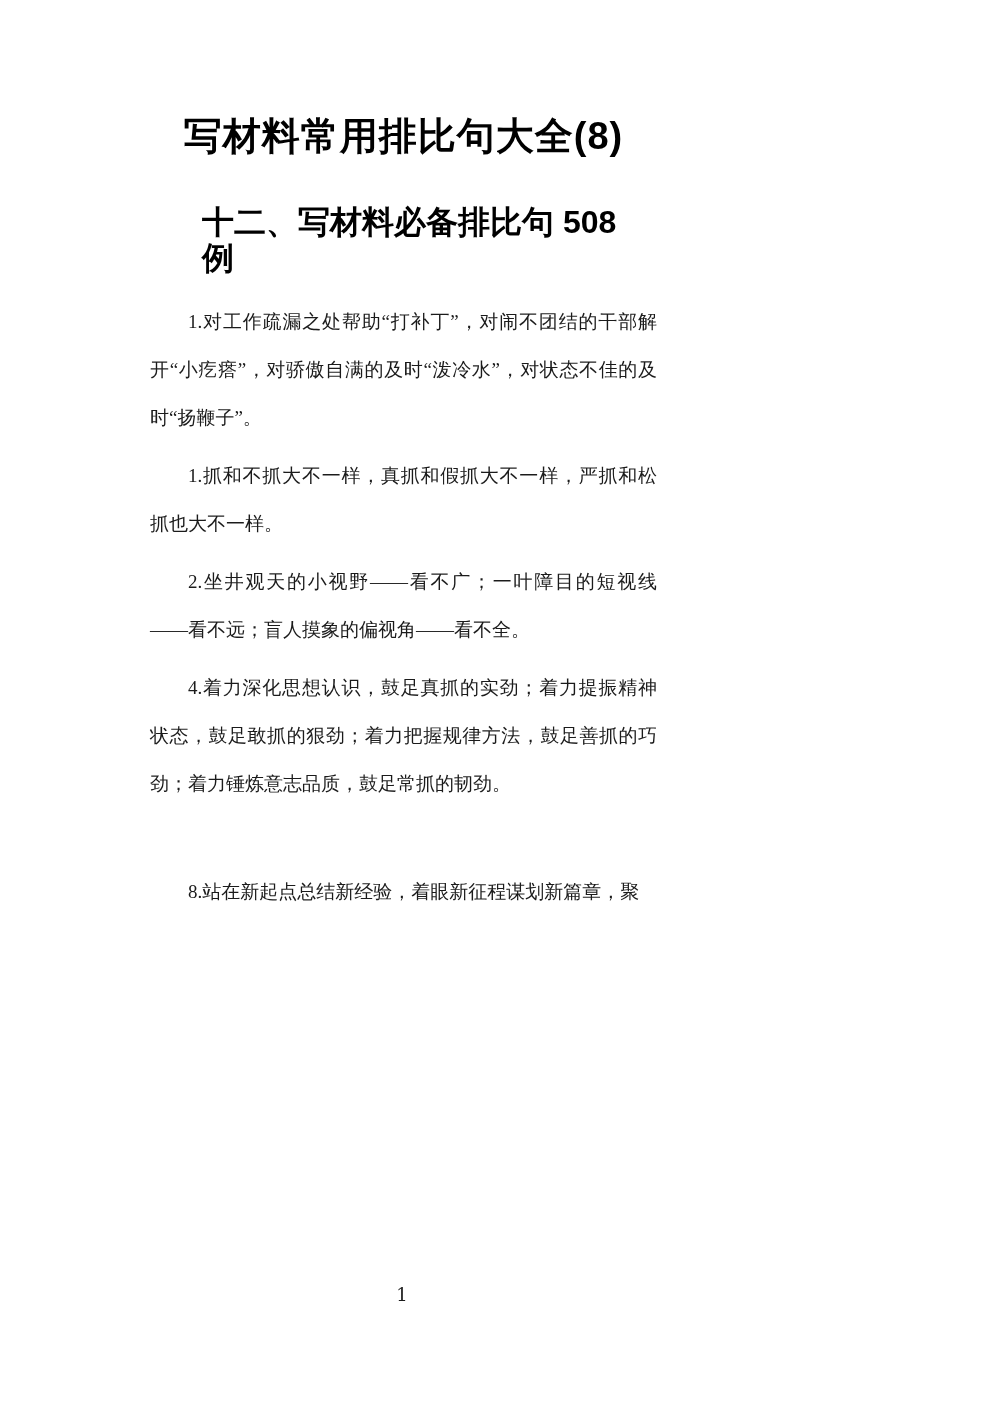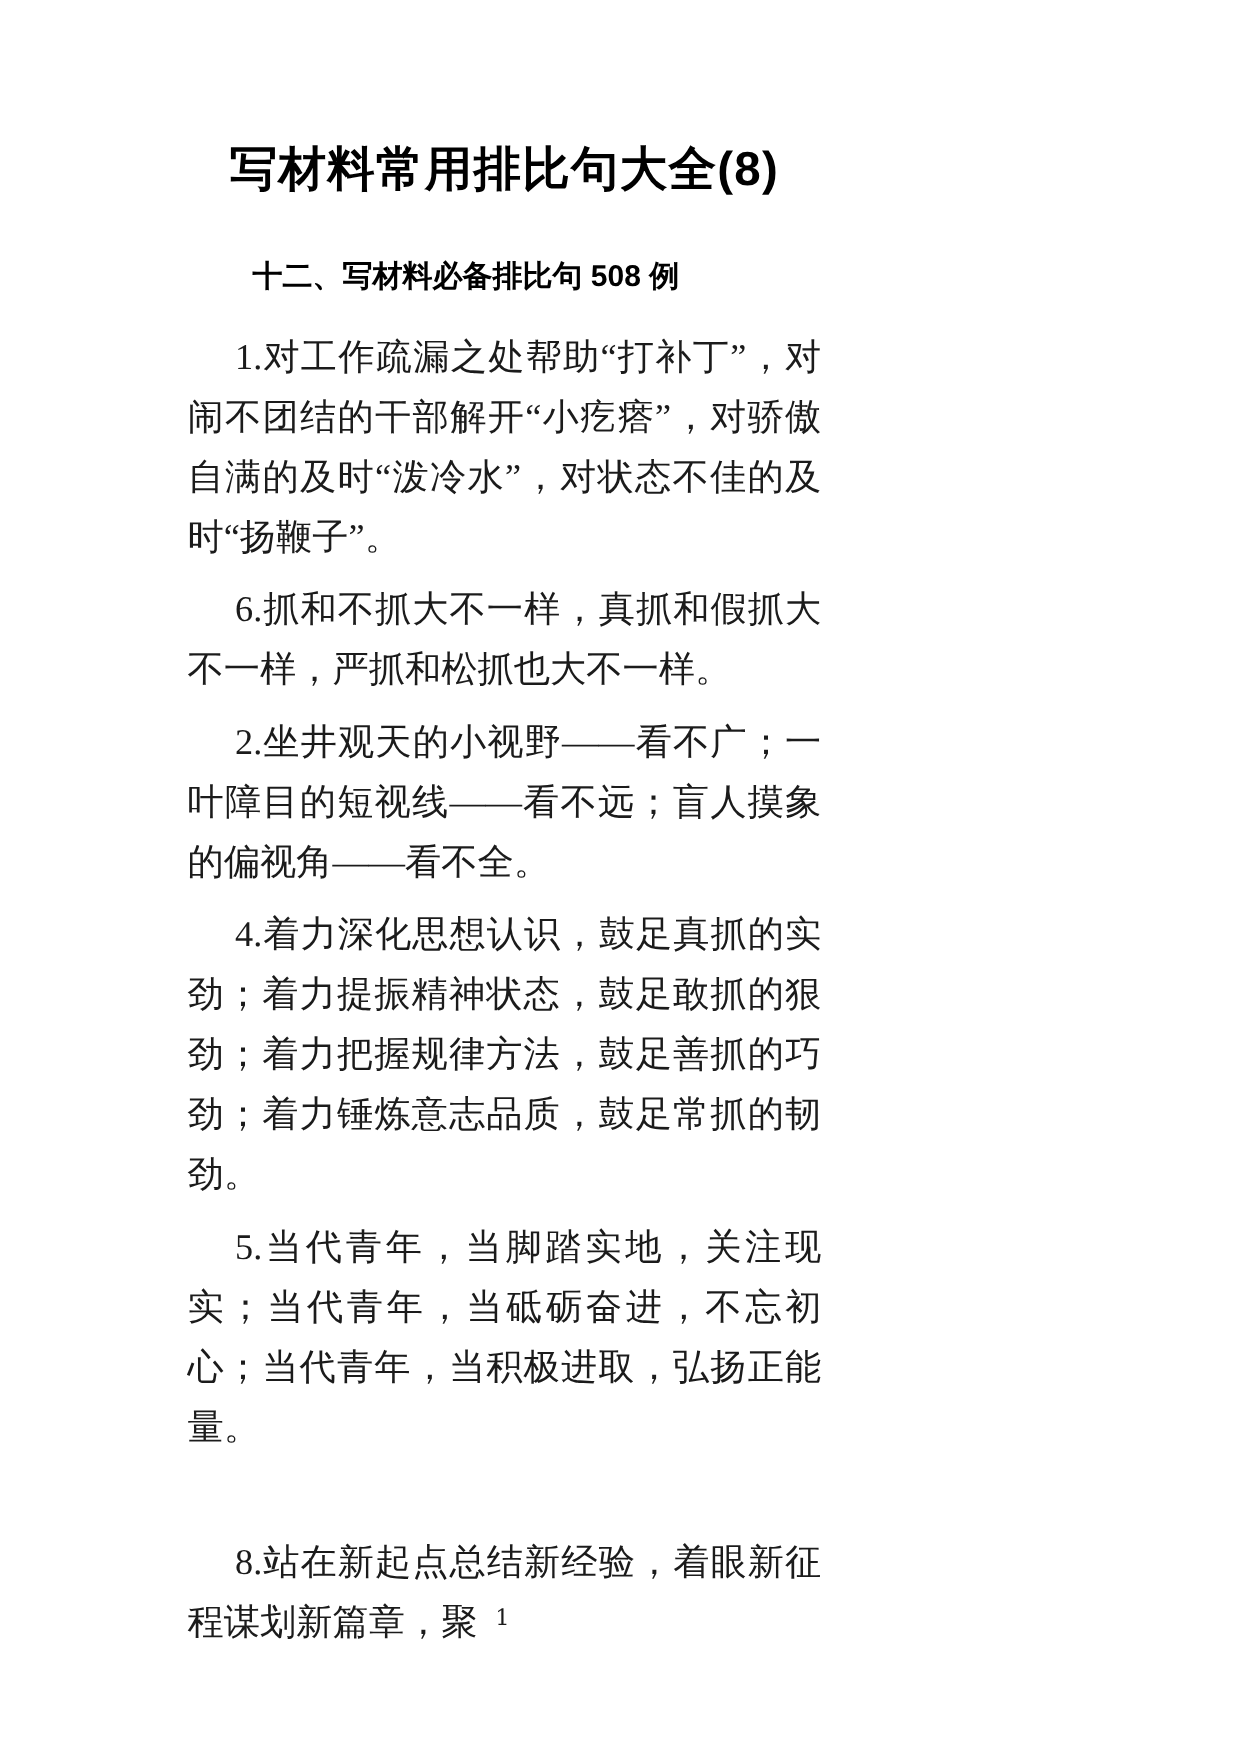--- a/index.html
+++ b/index.html
@@ -26,28 +26,28 @@
     line-height: 52px;
     text-align: center;
     color: #000000;
     letter-spacing: 1px;
   }
   .doc-subtitle {
     margin: 42px 0 0 0;
     padding-left: 52px;
     font-family: "Liberation Sans", "DejaVu Sans", sans-serif;
     font-weight: bold;
-    font-size: 24px;
+    font-size: 32px;
     line-height: 36px;
     color: #000000;
   }
   .doc-body {
     margin-top: 22px;
     font-family: "Liberation Serif", "DejaVu Serif", serif;
-    font-size: 29px;
+    font-size: 19px;
   }
   .doc-body p {
     margin: 0 0 10px 0;
     line-height: 48px;
     text-indent: 38px;
     text-align: justify;
     text-align-last: left;
     word-break: break-all;
   }
   .blank-line {
@@ -68,23 +68,22 @@
 <body>
 
 <div class="page">
   <div class="content">
     <h1 class="doc-title">写材料常用排比句大全(8)</h1>
 
     <h2 class="doc-subtitle">十二、写材料必备排比句 508 例</h2>
 
     <div class="doc-body">
       <p>1.对工作疏漏之处帮助“打补丁”，对闹不团结的干部解开“小疙瘩”，对骄傲自满的及时“泼冷水”，对状态不佳的及时“扬鞭子”。</p>
-      <p>6.抓和不抓大不一样，真抓和假抓大不一样，严抓和松抓也大不一样。</p>
+      <p>1.抓和不抓大不一样，真抓和假抓大不一样，严抓和松抓也大不一样。</p>
       <p>2.坐井观天的小视野——看不广；一叶障目的短视线——看不远；盲人摸象的偏视角——看不全。</p>
       <p>4.着力深化思想认识，鼓足真抓的实劲；着力提振精神状态，鼓足敢抓的狠劲；着力把握规律方法，鼓足善抓的巧劲；着力锤炼意志品质，鼓足常抓的韧劲。</p>
-      <p>5.当代青年，当脚踏实地，关注现实；当代青年，当砥砺奋进，不忘初心；当代青年，当积极进取，弘扬正能量。</p>
       <div class="blank-line"></div>
       <p>8.站在新起点总结新经验，着眼新征程谋划新篇章，聚</p>
     </div>
   </div>
 
   <div class="page-footer">1</div>
 </div>
 
 </body></html>

